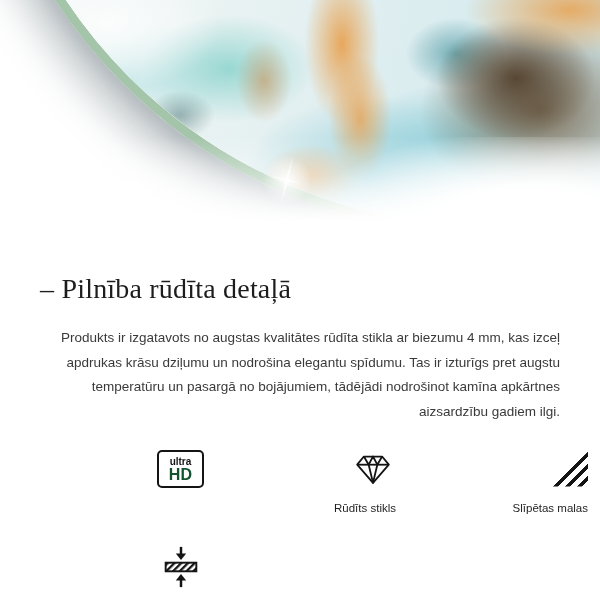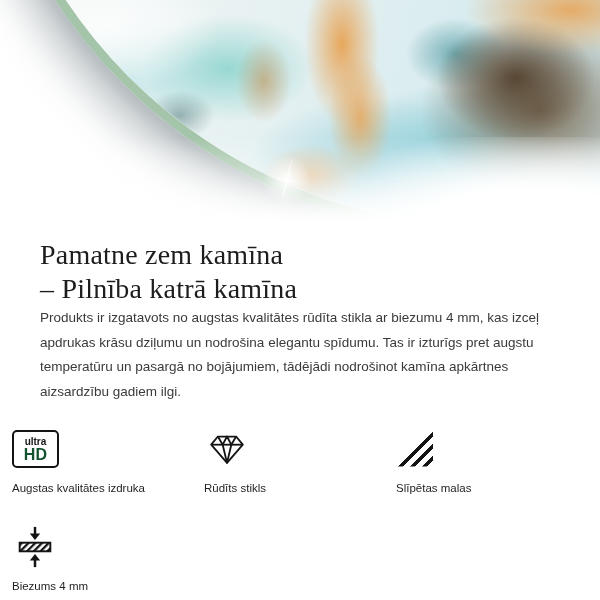--- a/index.html
+++ b/index.html
@@ -57,30 +57,30 @@
   
   .content { padding:0 40px; }
   .page-title {
     margin-top:6px;
     font-family:"Liberation Serif", serif;
     font-weight:500;
     font-size:28px; line-height:34px;
     color:#1d1d1d; letter-spacing:0.2px;
   }
   .lead {
-    margin-top:0; max-width:530px;
-    font-size:13.5px; line-height:24.5px; color:#3a3a3a;
+    margin-top:20px; max-width:530px;
+    font-size:13.5px; line-height:24.5px; color:#3a3a3a;text-align:right;
   }
 
   
   .features {
     margin-top:22px; padding:0 12px;
     display:grid; grid-template-columns:repeat(3,1fr); row-gap:30px;
   }
-  .feature { display:flex; flex-direction:column; align-items:flex-start; text-align:center; }
+  .feature { display:flex; flex-direction:column; align-items:flex-end; text-align:center; }
   .icon-wrap { height:46px; display:flex; align-items:center; justify-content:center; }
   .feature-label { margin-top:10px; font-size:11.5px; color:#1f1f1f; }
 
   .uhd-box {
     width:47px; height:38px; border:2.5px solid #141414; border-radius:5px;
     display:flex; flex-direction:column; align-items:center; justify-content:center;
   }
   .uhd-top { font-size:10px; font-weight:700; line-height:10px; color:#141414; }
   .uhd-bottom { font-size:16px; font-weight:800; line-height:15px; letter-spacing:0.3px; color:#14532d; }
 
@@ -102,37 +102,36 @@
     </div>
     <div class="sparkle">
       <div class="ray-v"></div>
       <div class="ray-h"></div>
     </div>
     <div class="hero-fade"></div>
   </div>
 
   <div class="content">
     <h1 class="page-title">
-      <span>Pamatne zem kamīna</span><br>
-      <span>– Pilnība katrā kamīna</span>
+      <br>
+      <span>– Pilnība rūdīta detaļā</span>
     </h1>
     <p class="lead">Produkts ir izgatavots no augstas kvalitātes rūdīta stikla ar biezumu 4 mm, kas izceļ apdrukas krāsu dziļumu un nodrošina elegantu spīdumu. Tas ir izturīgs pret augstu temperatūru un pasargā no bojājumiem, tādējādi nodrošinot kamīna apkārtnes aizsardzību gadiem ilgi.</p>
   </div>
 
   <div class="features">
 
 
     <div class="feature">
       <div class="icon-wrap">
         <div class="uhd-box">
           <span class="uhd-top">ultra</span>
           <span class="uhd-bottom">HD</span>
         </div>
       </div>
-      <div class="feature-label">Augstas kvalitātes izdruka</div>
     </div>
 
 
     <div class="feature">
       <div class="icon-wrap">
         <svg width="46" height="46" viewBox="0 0 48 48" fill="none" stroke="#141414" stroke-width="1.9" stroke-linejoin="round">
           <path d="M14.5 11 H33.5 L40.5 19.5 L24 38.5 L7.5 19.5 Z"></path>
           <path d="M7.5 19.5 H40.5"></path>
           <path d="M14.5 11 L19.5 19.5 L24 11 L28.5 19.5 L33.5 11"></path>
           <path d="M19.5 19.5 L24 38.5 L28.5 19.5"></path>

